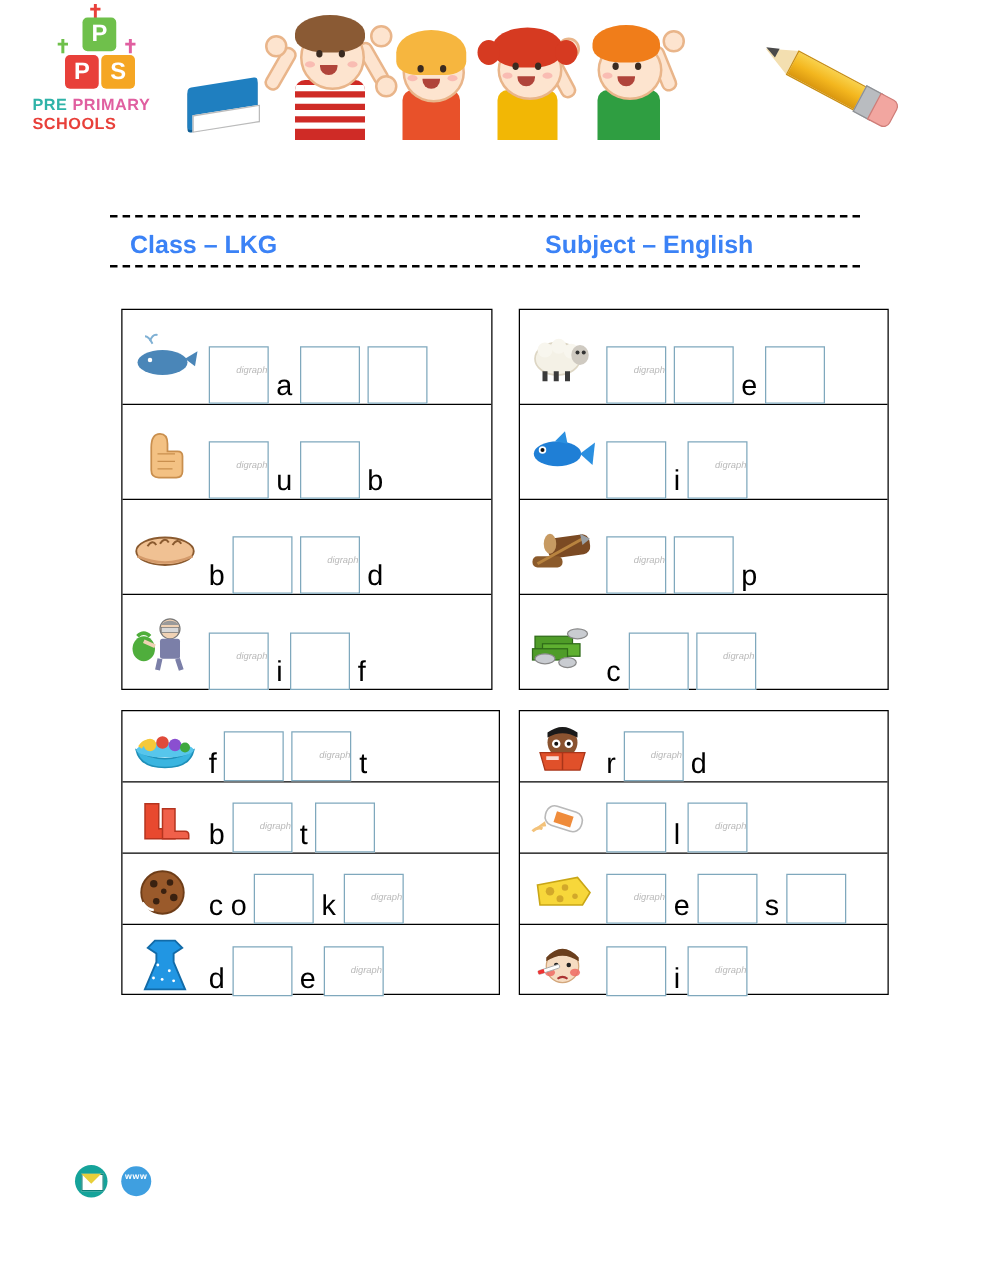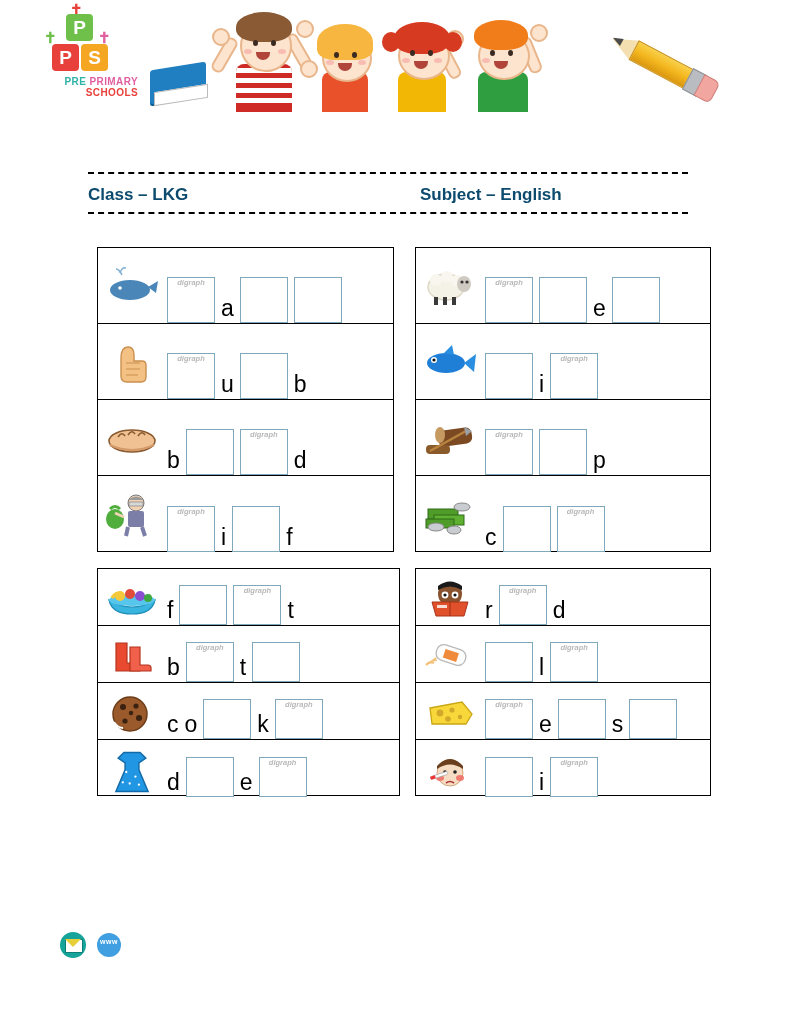--- a/index.html
+++ b/index.html
@@ -29,22 +29,22 @@
   .blk{position:absolute;border-radius:4px;display:flex;align-items:center;justify-content:center;
        color:#fff;font-weight:bold;font-family:"Liberation Sans", sans-serif;}
   .blk.green{left:40px;top:6px;width:27px;height:27px;background:#6fc04b;font-size:19px;}
   .blk.red{left:26px;top:36px;width:27px;height:27px;background:#e8403a;font-size:19px;}
   .blk.orange{left:55px;top:36px;width:27px;height:27px;background:#f5a623;font-size:19px;}
   .stickman{position:absolute;width:0;height:0;}
   .sm{position:absolute;font-size:15px;line-height:1;font-weight:bold;}
   .sm.a{left:44px;top:-6px;color:#e8403a;}
   .sm.b{left:18px;top:22px;color:#6fc04b;}
   .sm.c{left:72px;top:22px;color:#e05fa0;}
-  .logo .logotext{position:absolute;left:0;top:68px;width:112px;text-align:right;
-      font-size:10px;letter-spacing:.4px;font-weight:bold;font-family:"Liberation Sans",sans-serif;}
+  .logo .logotext{position:absolute;left:0;top:68px;width:112px;text-align:left;
+      font-size:13px;letter-spacing:.4px;font-weight:bold;font-family:"Liberation Sans",sans-serif;}
   .logotext .t1{color:#2fb3a8;}
   .logotext .t2{color:#e05fa0;}
   .logotext .t3{color:#e8403a;}
 
   
   .kids{position:absolute;left:212px;top:0px;width:350px;height:112px;}
   .kid{position:absolute;bottom:0;}
   .head{position:absolute;border-radius:50%;background:#fde4cf;border:2px solid #e9b58a;}
   .hair{position:absolute;border-radius:50% 50% 40% 40%;}
   .body{position:absolute;border-radius:8px 8px 0 0;}
@@ -77,37 +77,37 @@
      display:flex;align-items:center;justify-content:center;z-index:5;}
   .banner .btitle{
      font-family:"DejaVu Sans", sans-serif;font-weight:bold;font-size:31px;color:#fff;
      letter-spacing:.5px;
      text-shadow:-1.5px -1.5px 0 #5a2038, 1.5px -1.5px 0 #5a2038, -1.5px 1.5px 0 #5a2038,
                  1.5px 1.5px 0 #5a2038, 3px 3px 2px rgba(0,0,0,.35);
   }
 
   
   .dashrule{position:absolute;left:88px;width:600px;height:0;border-top:2px dashed #000;z-index:3;}
-  .meta{position:absolute;z-index:3;font-weight:bold;font-size:17px;color:#0c4a6e;
-        font-family:"Liberation Sans", sans-serif;}
+  .meta{position:absolute;z-index:3;font-weight:bold;font-size:20px;color:#3b82f6;
+        font-family:"Liberation Sans", sans-serif;margin-left:16px;}
   .metaclass{left:88px;top:185px;}
   .metasubject{left:420px;top:185px;}
   .instruction{position:absolute;left:88px;top:224px;z-index:3;font-size:11.5px;color:#000;}
 
   
   .tbl{position:absolute;border:1px solid #000;background:transparent;z-index:2;box-sizing:border-box;}
   .trow{display:flex;align-items:center;box-sizing:border-box;border-bottom:1px solid #000;
         position:relative;padding-left:6px;}
   .trow:last-child{border-bottom:none;}
   .pic{width:56px;height:46px;flex:0 0 56px;position:relative;margin-right:4px;}
   .seq{display:flex;align-items:flex-end;height:100%;}
   .box{width:48px;height:46px;border:1px solid #7fa8bd;background:#fff;box-sizing:border-box;
        position:relative;margin:0 3px;flex:0 0 48px;}
-  .box .dg{position:absolute;left:0;top:0;width:100%;text-align:center;
-       font-size:7.5px;font-style:italic;color:#b9b9b9;font-family:"Liberation Sans",sans-serif;font-weight:bold;}
+  .box .dg{position:absolute;left:0;top:13px;width:100%;text-align:right;
+       font-size:7.5px;font-style:italic;color:#b9b9b9;font-family:"Liberation Sans",sans-serif;}
   .ltr{font-size:23px;color:#000;font-family:"Liberation Sans",sans-serif;
        line-height:1;padding:0 3px;align-self:flex-end;margin-bottom:3px;}
 
   
   #tbl-a{left:97px;top:247px;width:297px;height:305px;}
   #tbl-b{left:415px;top:247px;width:296px;height:305px;}
   #tbl-c{left:97px;top:568px;width:303px;height:228px;}
   #tbl-d{left:415px;top:568px;width:296px;height:228px;}
   #tbl-a .trow,#tbl-b .trow{height:76px;}
   #tbl-c .trow,#tbl-d .trow{height:57px;}

